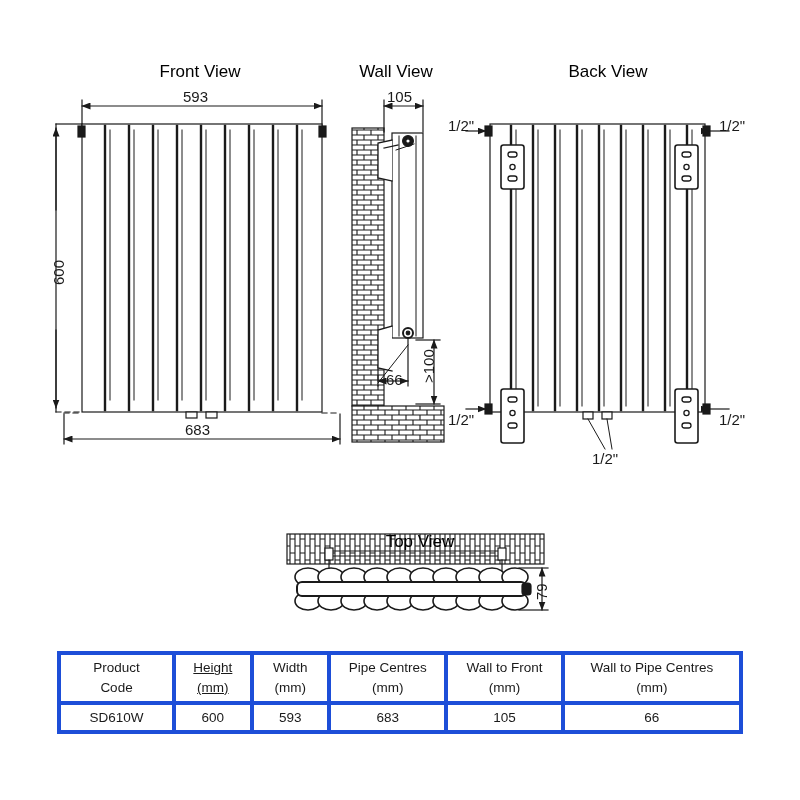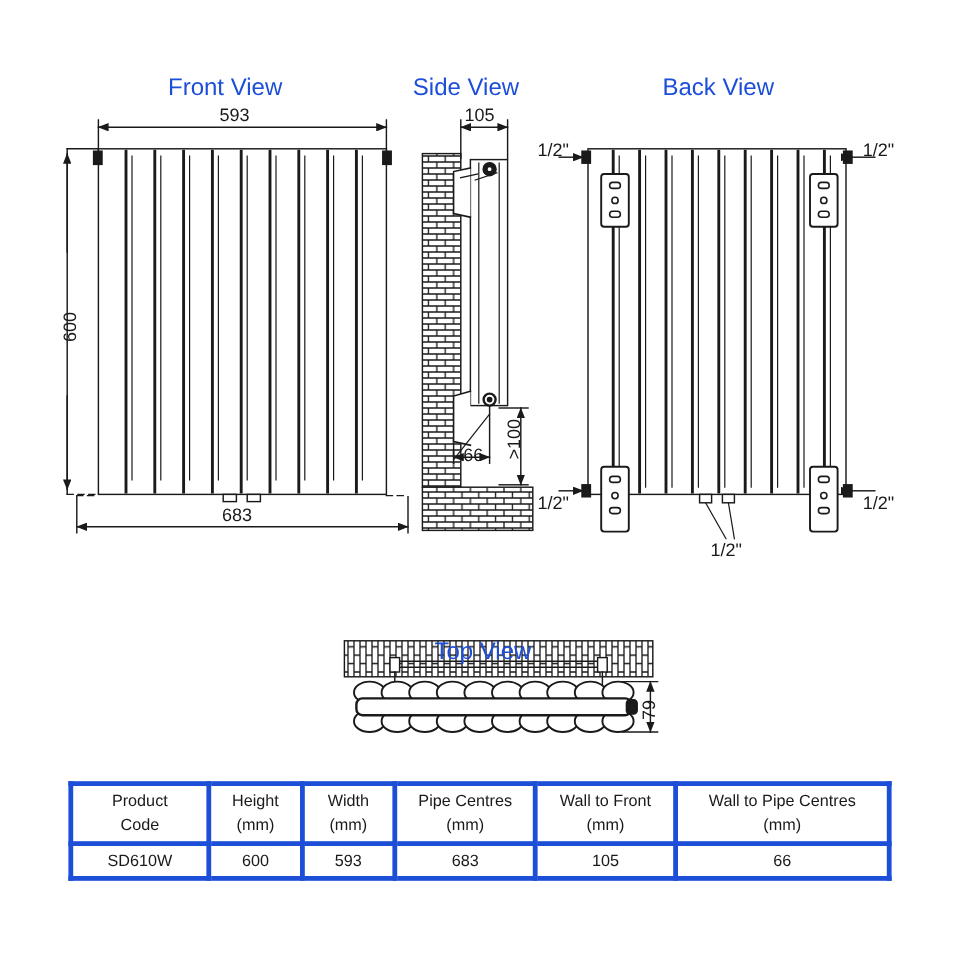--- a/index.html
+++ b/index.html
@@ -17,24 +17,24 @@
     overflow: hidden;
   }
   #sheet {
     position: absolute;
     left: 0; top: 0;
     width: 800px;
     height: 800px;
   }
   .view-title {
     position: absolute;
-    font-size: 20px;
-    color: #1d4ed8;
+    font-size: 17px;
+    color: #000000;
     white-space: nowrap;
-    text-align: left;
+    text-align: center;
   }
   
   #spec-table-wrap {
     position: absolute;
     left: 57px;
     top: 651px;
     width: 686px;
   }
   table.spec {
     border-collapse: collapse;
@@ -54,21 +54,21 @@
   table.spec th {
     height: 46px;
     font-weight: normal;
   }
   table.spec td {
     height: 25px;
   }
   .th-l1 { display: block; }
   .th-l2 { display: block; }
   .col-code  { width: 115px; }
-  .col-h     { width: 76px; }
+  .col-h     { width: 76px; text-decoration: underline; }
   .col-w     { width: 76px; }
   .col-pc    { width: 118px; }
   .col-wf    { width: 118px; }
   .col-wpc   { width: 183px; }
 
   .dimtext {
     position: absolute;
     font-size: 15px;
     white-space: nowrap;
     color: #1a1a1a;
@@ -335,21 +335,21 @@
       <line x1="519" y1="568" x2="548" y2="568"></line>
       <line x1="519" y1="610" x2="548" y2="610"></line>
       <line x1="542" y1="568" x2="542" y2="610" marker-start="url(#arrowL)" marker-end="url(#arrowR)"></line>
     </g>
   </g>
 
   </g>
 </svg>
 
 <div class="view-title" style="left:140px; top:62px; width:120px;">Front View</div>
-<div class="view-title" style="left:344px; top:62px; width:104px;">Side View</div>
+<div class="view-title" style="left:344px; top:62px; width:104px;">Wall View</div>
 <div class="view-title" style="left:552px; top:62px; width:112px;">Back View</div>
 <div class="view-title" style="left:362px; top:532px; width:116px;">Top View</div>
 
 <div class="dimtext" style="left:183px; top:88px;">593</div>
 <div class="dimtext vert" style="left:50px; top:285px;">600</div>
 <div class="dimtext" style="left:185px; top:421px;">683</div>
 
 <div class="dimtext" style="left:387px; top:88px;">105</div>
 <div class="dimtext" style="left:386px; top:371px;">66</div>
 <div class="dimtext vert" style="left:420px; top:383px;">&gt;100</div>

